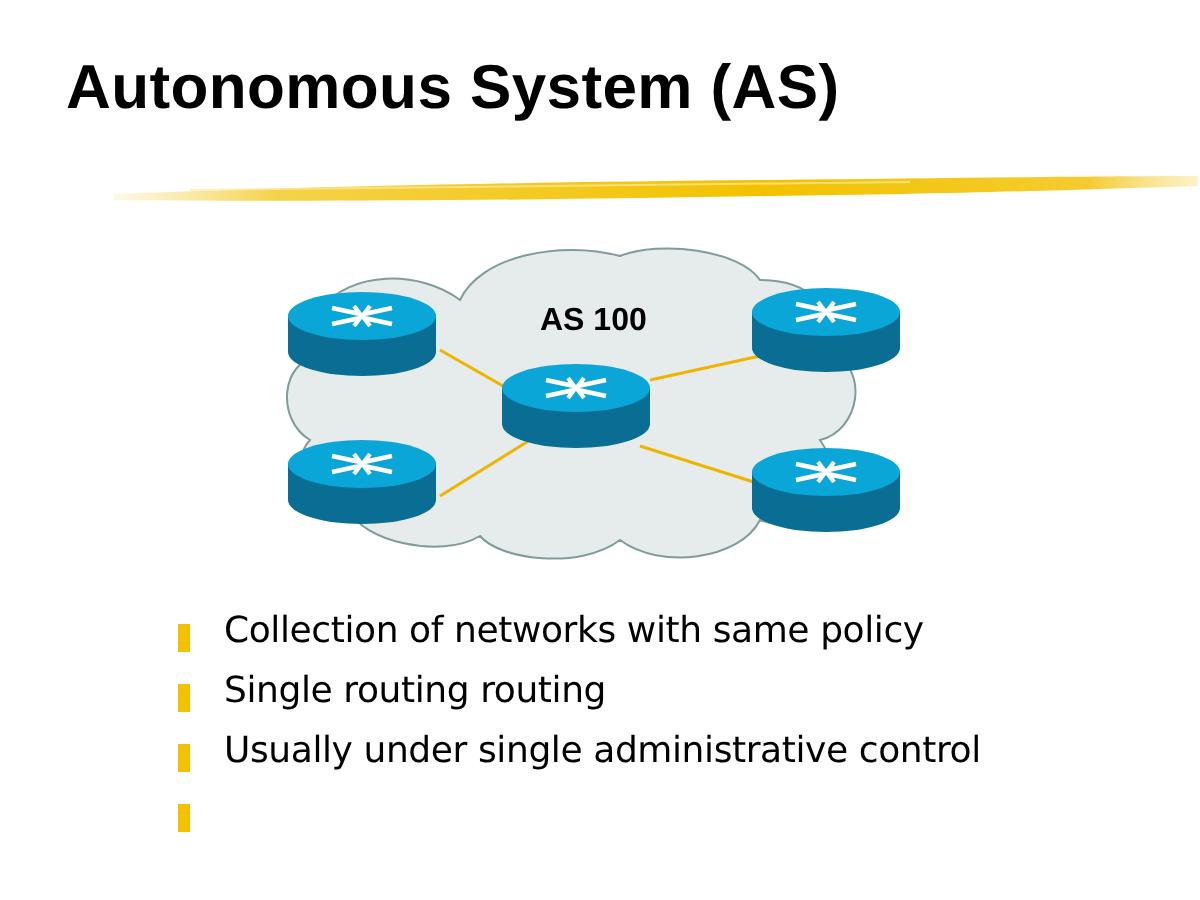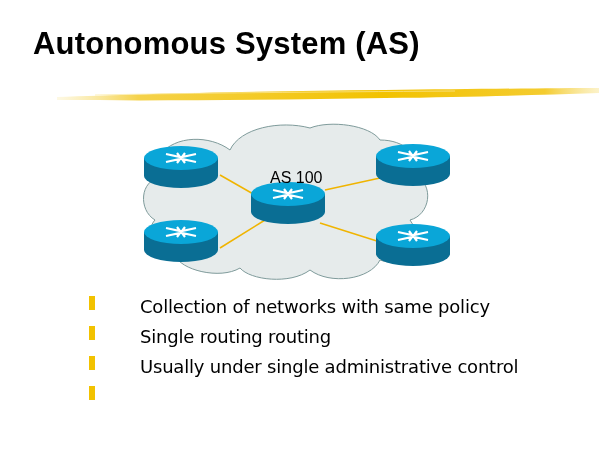--- a/index.html
+++ b/index.html
@@ -1,22 +1,22 @@
 <!DOCTYPE html>
 <html><head>
 <meta charset="utf-8">
 <style>
   html, body { margin: 0; padding: 0; }
   body { width: 600px; height: 450px; background: #ffffff; position: relative; overflow: hidden; font-family: "DejaVu Sans", sans-serif; }
   .title { position: absolute; left: 33px; top: 26px; font-family: "Liberation Sans", sans-serif; font-weight: bold; font-size: 31px; color: #000; letter-spacing: 0.2px; margin: 0; }
   .underline { position: absolute; left: 55px; top: 85px; width: 545px; height: 20px; }
   .diagram { position: absolute; left: 130px; top: 120px; width: 320px; height: 170px; }
-  .as-label { position: absolute; left: 270px; top: 152px; font-family: "Liberation Sans", sans-serif; font-weight: normal; font-size: 16px; color: #000; margin-top: 17px; }
+  .as-label { position: absolute; left: 270px; top: 152px; font-family: "Liberation Sans", sans-serif; font-weight: bold; font-size: 16px; color: #000; }
   .bullets { position: absolute; left: 89px; top: 296px; margin: 0; padding: 0; list-style: none; }
-  .bullets li { position: relative; height: 30px; display: flex; align-items: flex-start; gap: 28px; }
+  .bullets li { position: relative; height: 30px; display: flex; align-items: flex-end; }
   .bullet-mark { width: 6px; height: 14px; background: #f2c200; margin-right: 17px; display: inline-block; }
   .bullet-text { font-family: "DejaVu Sans", sans-serif; font-size: 18px; color: #000; white-space: nowrap; letter-spacing: -0.2px; }
 </style>
 </head>
 <body>
 
 <h1 class="title">Autonomous System (AS)</h1>
 
 <svg class="underline" viewBox="0 0 545 20" preserveAspectRatio="none">
   <defs>

